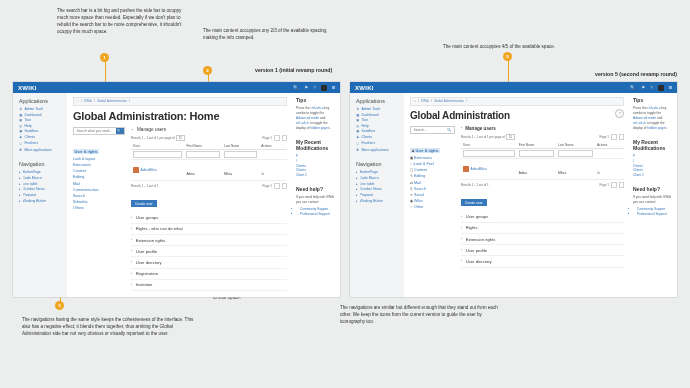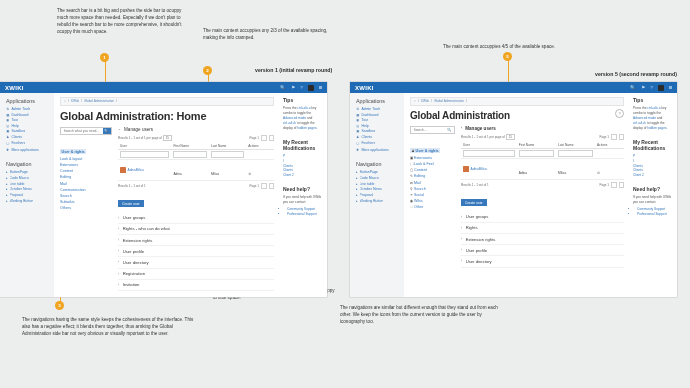--- a/index.html
+++ b/index.html
@@ -141,21 +141,21 @@
   <div class="leader v" style="left:396px;top:200px;height:92px;"></div>
   <div class="leader h" style="left:396px;top:291px;width:4px;"></div>
 
   <div class="dot" style="left:100px;top:53px;">1</div>
   <div class="dot" style="left:203px;top:66px;">2</div>
   <div class="dot" style="left:55px;top:301px;">3</div>
   <div class="dot" style="left:183px;top:281px;">4</div>
   <div class="dot" style="left:503px;top:52px;">5</div>
   <div class="dot" style="left:392px;top:288px;">6</div>
 
-  <div class="shot" style="left:0;top:82px;width:327px;height:215px;">
+  <div class="shot" style="left:13px;top:82px;width:327px;height:215px;">
     <div class="topbar">
       <span class="logo">XWIKI</span>
       <span class="topicons">
         <span class="ti">🔍</span>
         <span class="ti">⚑</span>
         <span class="ti">?</span>
         <span class="avatar"></span>
         <span class="sqicon"></span>
       </span>
     </div>

